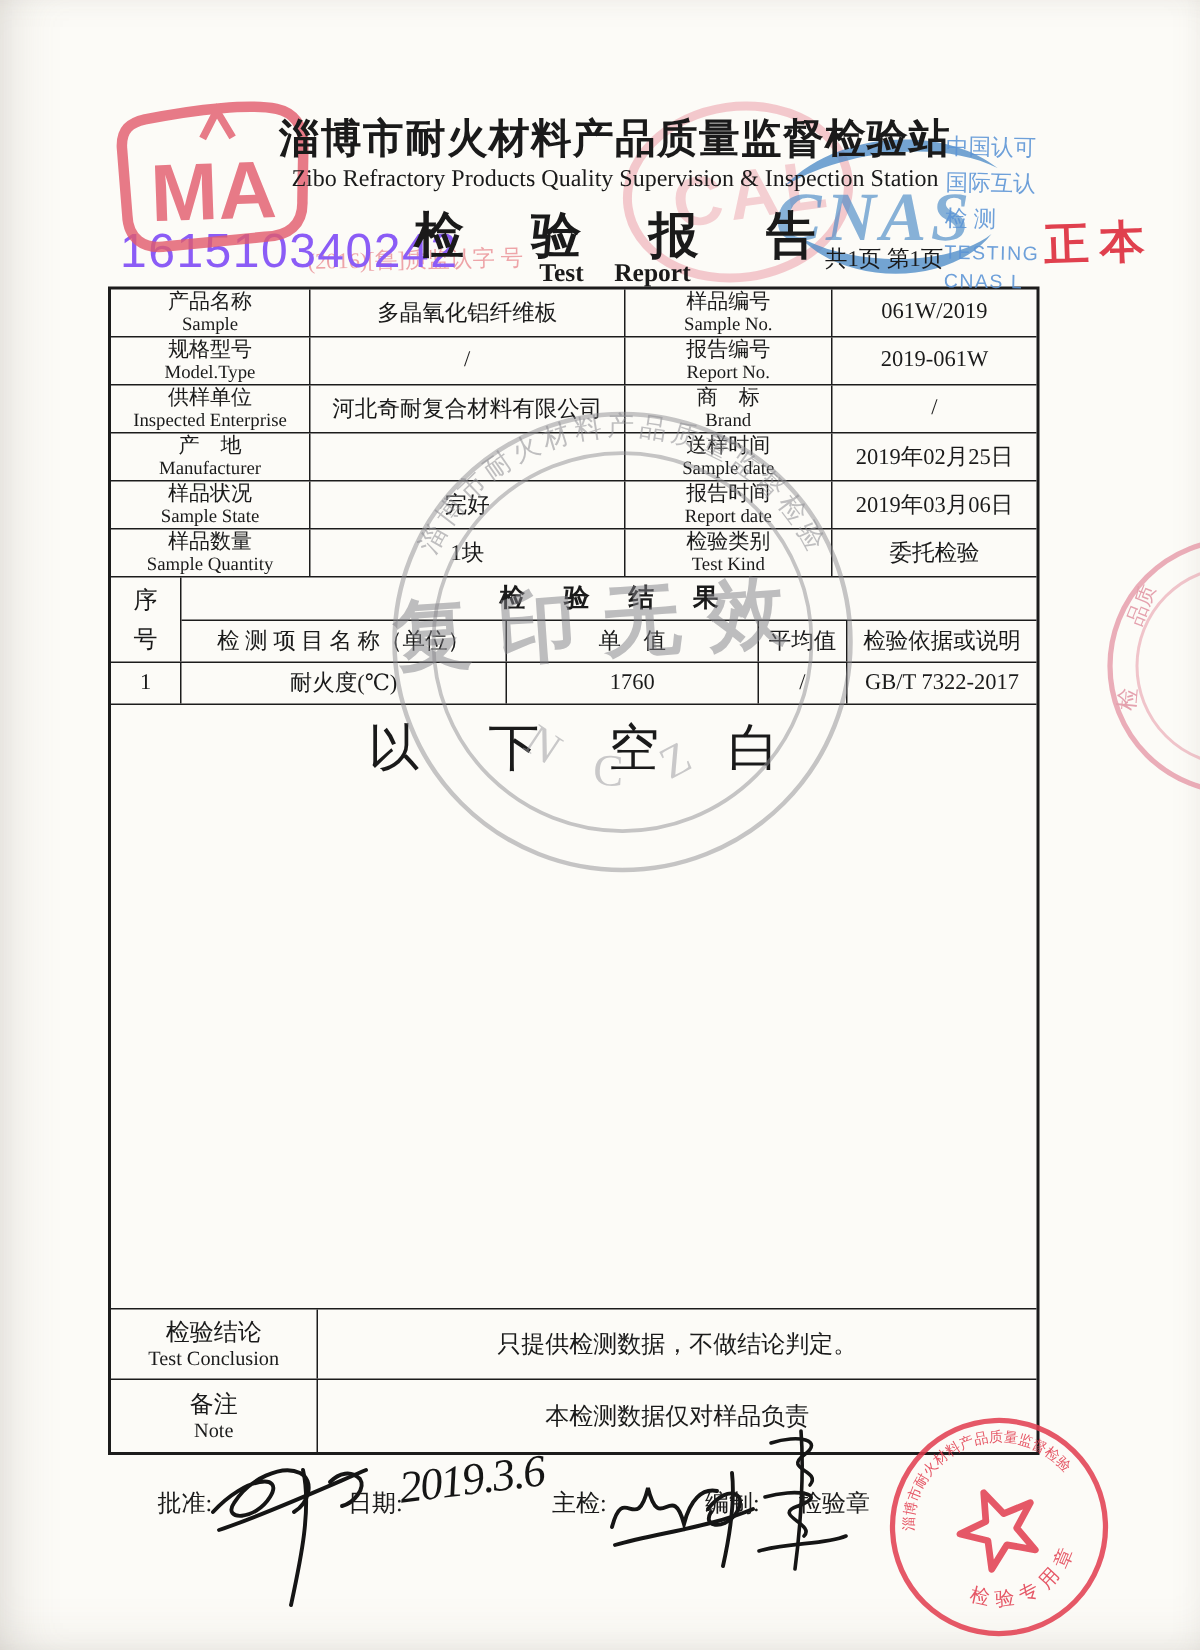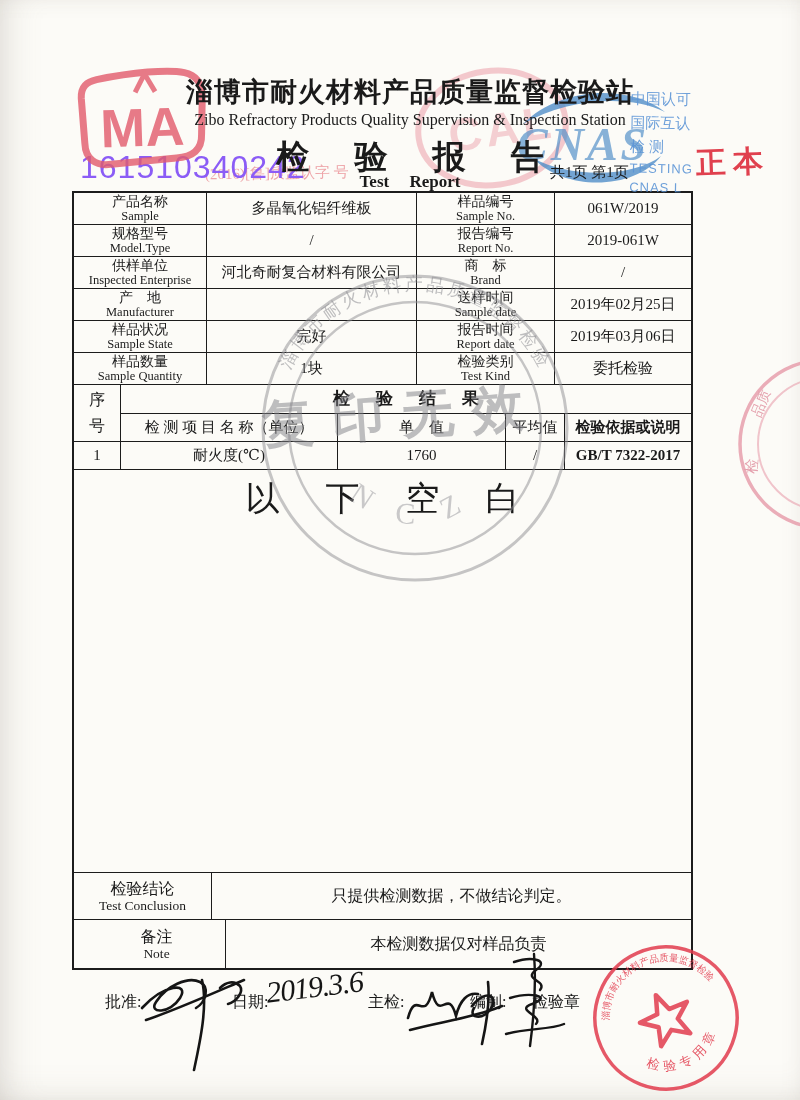--- a/index.html
+++ b/index.html
@@ -18,34 +18,34 @@
   .pages-info{left:550px;top:163px;font-size:15px;z-index:5;}
   .title-en{left:300px;top:172px;width:220px;text-align:center;font-size:17px;font-weight:bold;word-spacing:16px;z-index:5;}
   .approval-note{left:205px;top:164px;font-size:15px;color:rgba(226,92,104,.55);transform:rotate(-1deg);z-index:4;white-space:nowrap;}
   .cert-code{left:80px;top:149px;font-size:32px;color:#8b5cf6;letter-spacing:1px;z-index:4;}
   .original-mark{left:696px;top:142px;font-size:30px;font-weight:bold;color:#e0404e;letter-spacing:7px;transform:rotate(-2deg);z-index:6;}
   .cnas-lines{left:630px;top:87px;z-index:4;color:#5b94d6;opacity:.88;transform:rotate(1deg);line-height:24px;font-size:15px;}
   .cnas-lines .sm{font-size:13px;line-height:19px;letter-spacing:1px;}
   
   .doc-table{left:72px;top:191px;width:617px;border:2px solid #1c1c1c;z-index:2;background:transparent;}
   .row{display:flex;border-bottom:1px solid #1c1c1c;box-sizing:border-box;}
-  .row:last-child{border-bottom:none;margin-left:14px;}
+  .row:last-child{border-bottom:none;}
   .cell{border-right:1px solid #1c1c1c;box-sizing:border-box;display:flex;flex-direction:column;justify-content:center;align-items:center;text-align:center;overflow:hidden;}
   .cell:last-child{border-right:none;}
   .irow{height:32px;}
   .w1{width:133px;} .w2{width:210px;} .w3{width:138px;} .w4{flex:1;}
   .cn{font-size:14px;line-height:16px;white-space:nowrap;}
   .en{font-size:12.5px;line-height:13px;white-space:nowrap;}
   .val{font-size:15px;white-space:nowrap;}
   .res-head{height:57px;}
   .idx-cell{width:47px;gap:5px;font-size:16px;}
   .res-right{flex:1;display:flex;flex-direction:column;}
   .res-title{height:29px;border-bottom:1px solid #1c1c1c;display:flex;align-items:center;justify-content:center;font-size:17px;font-weight:bold;letter-spacing:26px;text-indent:26px;box-sizing:border-box;}
   .res-sub{height:28px;display:flex;}
-  .sw1{width:217px;} .sw2{width:168px;} .sw3{width:59px;} .sw4{flex:1;font-weight:bold;}
+  .sw1{width:217px;} .sw2{width:168px;} .sw3{width:59px;} .sw4{flex:1;}
   .subc{font-size:15px;}
   .res-datarow{height:28px;}
   .blank-cell{height:397px;border-bottom:1px solid #1c1c1c;box-sizing:border-box;}
   .blank-note{margin-top:6px;text-align:center;font-size:34px;letter-spacing:46px;text-indent:46px;font-weight:500;}
   .crow1{height:47px;} .crow2{height:48px;}
   .wlab{width:138px;}
   .cval{font-size:16px;}
   .clab-cn{font-size:16px;line-height:19px;} .clab-en{font-size:13.5px;line-height:16px;}
   
   .sig-label{font-size:16px;z-index:6;white-space:nowrap;}

